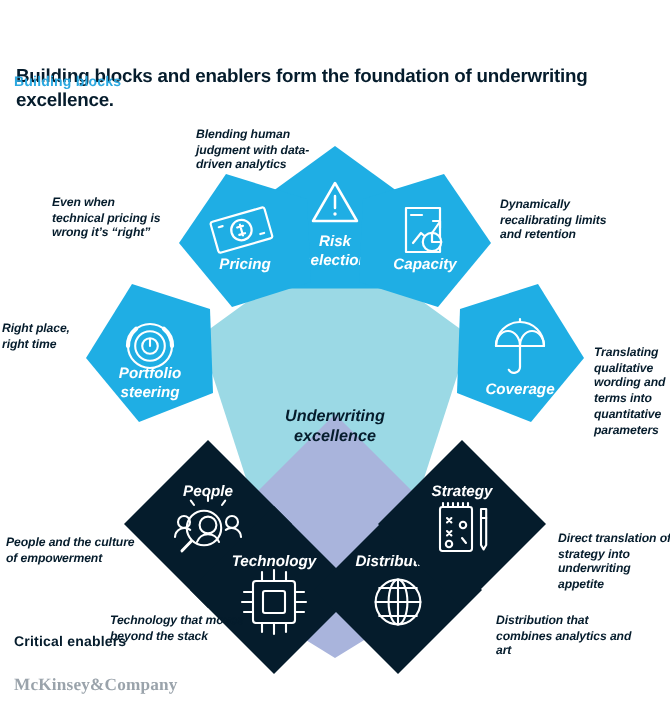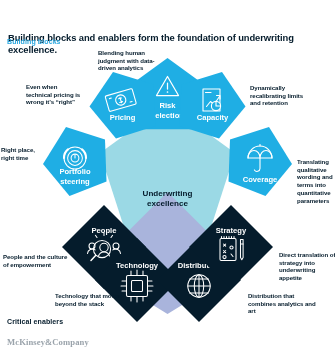--- a/index.html
+++ b/index.html
@@ -23,21 +23,21 @@
   }
   #criticalEnablersLabel{
     position:absolute;left:7px;top:318px;
     font-size:7px;font-weight:700;color:#051c2c;letter-spacing:0.1px;
   }
   #logo{
     position:absolute;left:7px;top:337px;
     font-family:"Liberation Serif","DejaVu Serif",serif;
     font-size:8.6px;color:#9aa3ab;letter-spacing:0.1px;font-weight:bold;
   }
-  #stage{position:absolute;left:0;top:46px;width:324px;height:280px;}
+  #stage{position:absolute;left:0;top:61px;width:324px;height:280px;font-style:italic;}
   svg.diagram{position:absolute;left:0;top:0;width:335px;height:280px;display:block;}
 
   .ann{
     position:absolute;
     font-size:6.1px;line-height:7.7px;font-weight:700;color:#051c2c;
     letter-spacing:-0.05px;
   }
   .ann.r{text-align:left;}
   .ann.l{text-align:left;}
 </style>

